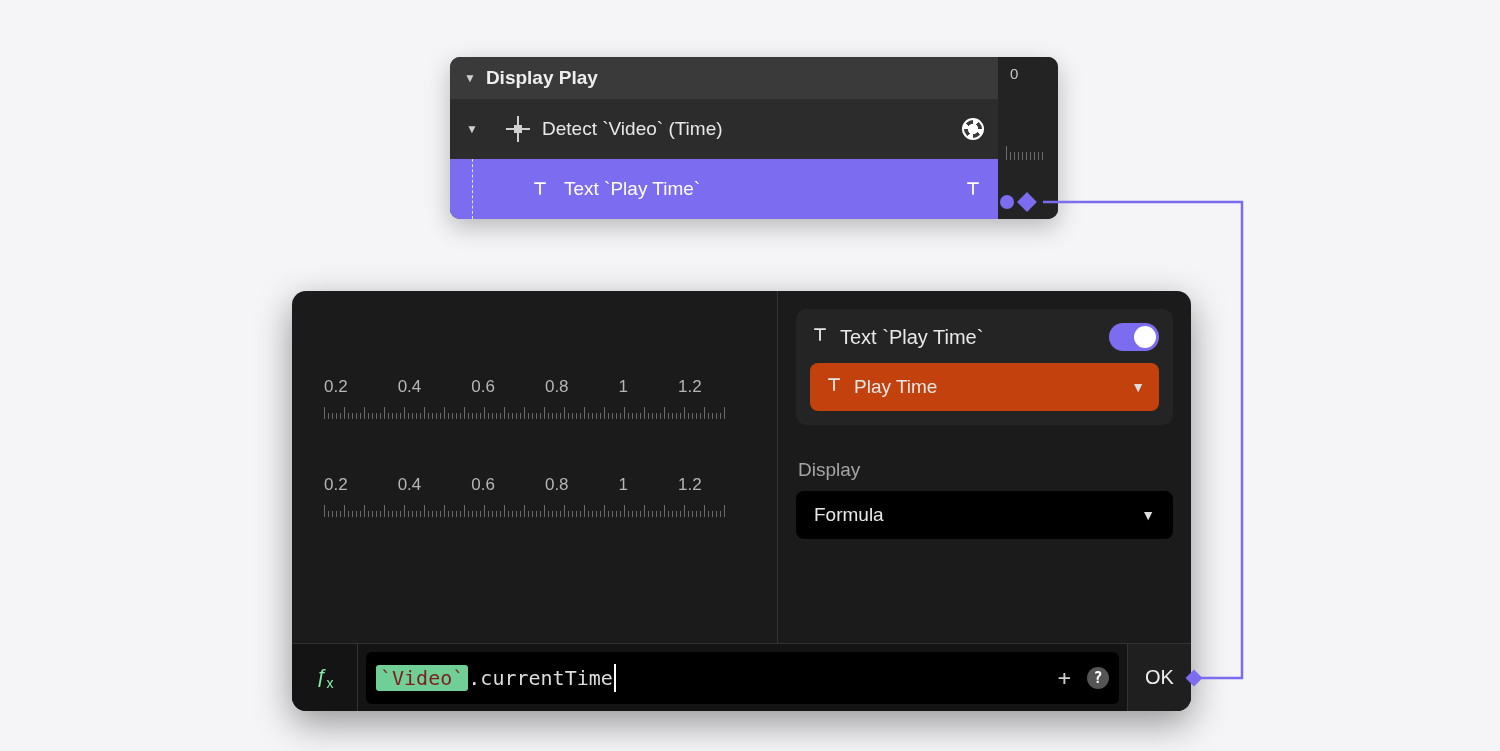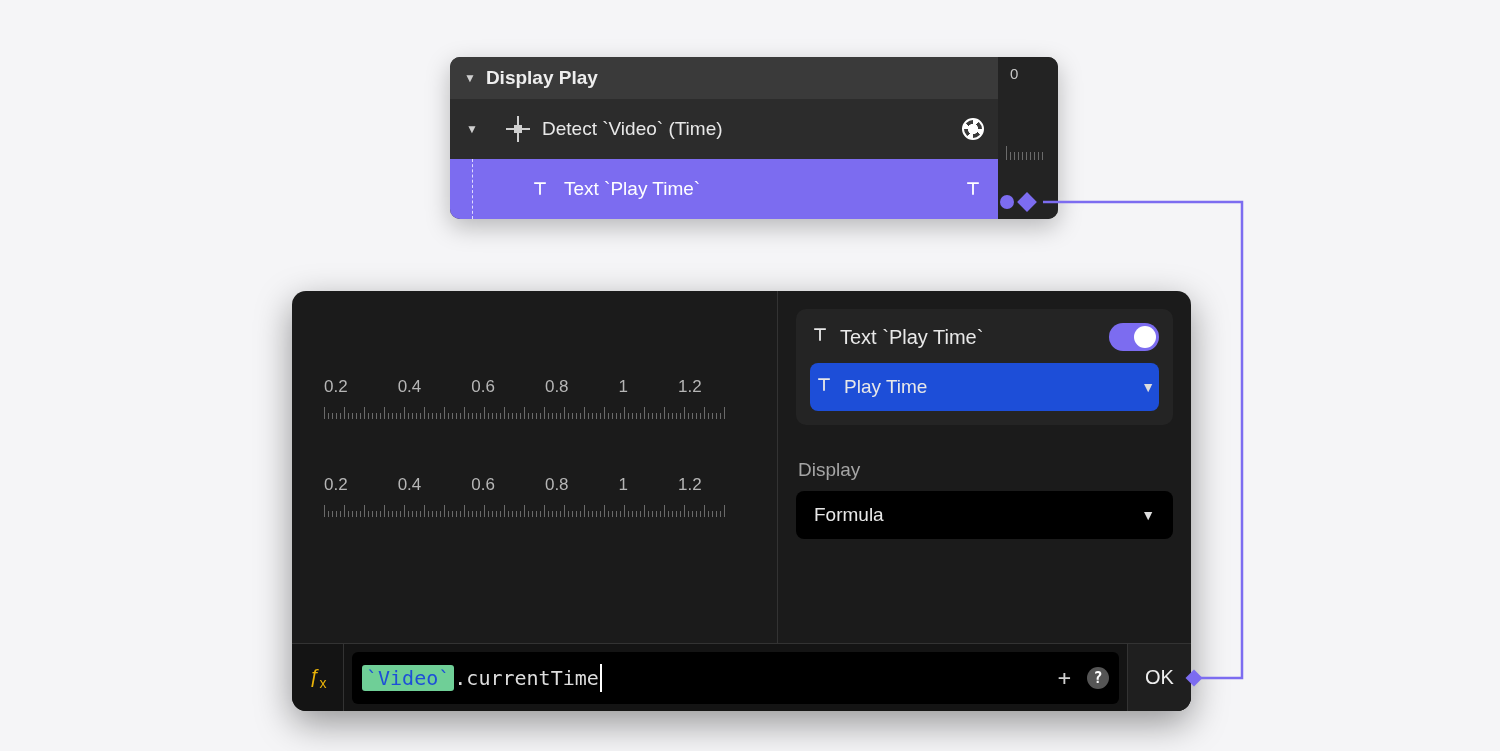--- a/index.html
+++ b/index.html
@@ -188,26 +188,26 @@
     .toggle {
       width: 50px; height: 28px; border-radius: 14px;
       background: #7c6cf0; position: relative;
     }
     .toggle::after {
       content: ""; position: absolute; right: 3px; top: 3px;
       width: 22px; height: 22px; border-radius: 50%; background: #fff;
     }
     .ins-select {
       margin-top: 12px;
-      background: #1d4ed8;
+      background: #c2410c;
       border-radius: 8px;
       height: 48px;
       display: flex;
       align-items: center;
-      padding: 0 4px;
+      padding: 0 14px;
       gap: 10px;
       font-size: 19px;
     }
     .ins-select .chev { margin-left: auto; color: #ddd; font-size: 14px; }
 
     .section-label {
       color: #a5a5a5;
       font-size: 19px;
       margin: 34px 0 10px 2px;
     }
@@ -225,43 +225,43 @@
     
     .formula-bar {
       grid-column: 1 / span 2;
       grid-row: 2;
       display: flex;
       align-items: center;
       background: #141414;
       border-top: 1px solid #333;
     }
     .fx-btn {
-      width: 52px; height: 100%;
+      width: 66px; height: 100%;
       display: flex; align-items: center; justify-content: center;
-      color: #eab308; font-style: italic; font-size: 20px;
+      color: #86efac; font-style: italic; font-size: 20px;
       border-right: 1px solid #333;
     }
     .fx-btn sub { font-style: normal; font-size: 14px; }
     .formula-field {
       flex: 1;
       height: 52px;
       margin: 0 8px;
       background: #000;
       border-radius: 6px;
       display: flex;
       align-items: center;
       padding: 0 10px;
       font-family: ui-monospace, Menlo, monospace;
       font-size: 20px;
       color: #e8e8e8;
       gap: 0;
     }
     .formula-token {
       background: #6fcf97;
-      color: #1d4ed8;
+      color: #7f1d1d;
       padding: 1px 4px;
       border-radius: 3px;
     }
     .caret {
       width: 2px; height: 28px; background: #fff; margin-left: 1px;
     }
     .formula-rest { color: #ddd; }
     .formula-actions { margin-left: auto; display: flex; align-items: center; gap: 16px; color: #cfcfcf; }
     .help-dot { width: 22px; height: 22px; border-radius: 50%; background: #555; color: #fff; display: flex; align-items: center; justify-content: center; font-size: 15px; font-weight: 700; }
     .plus { font-size: 22px; font-weight: 300; }

